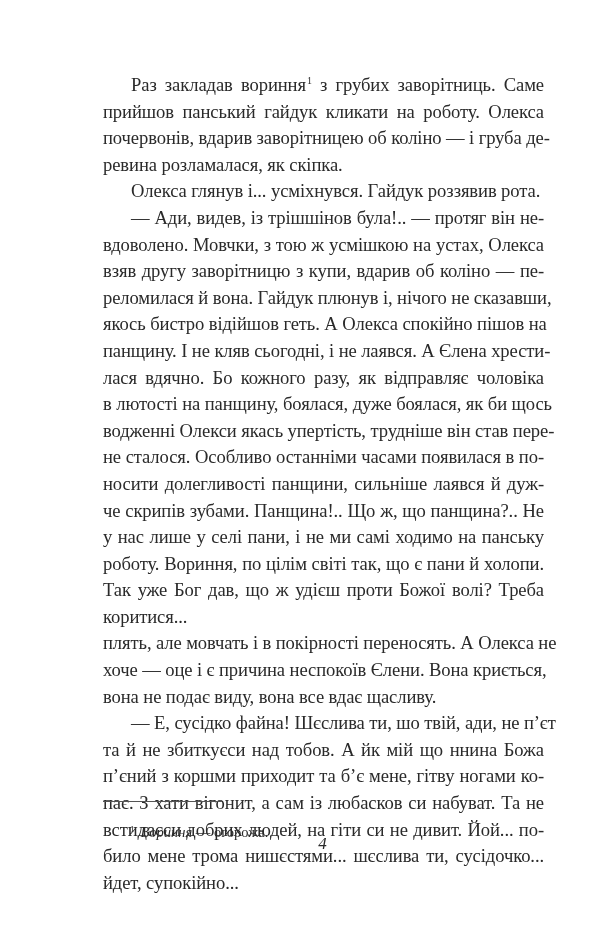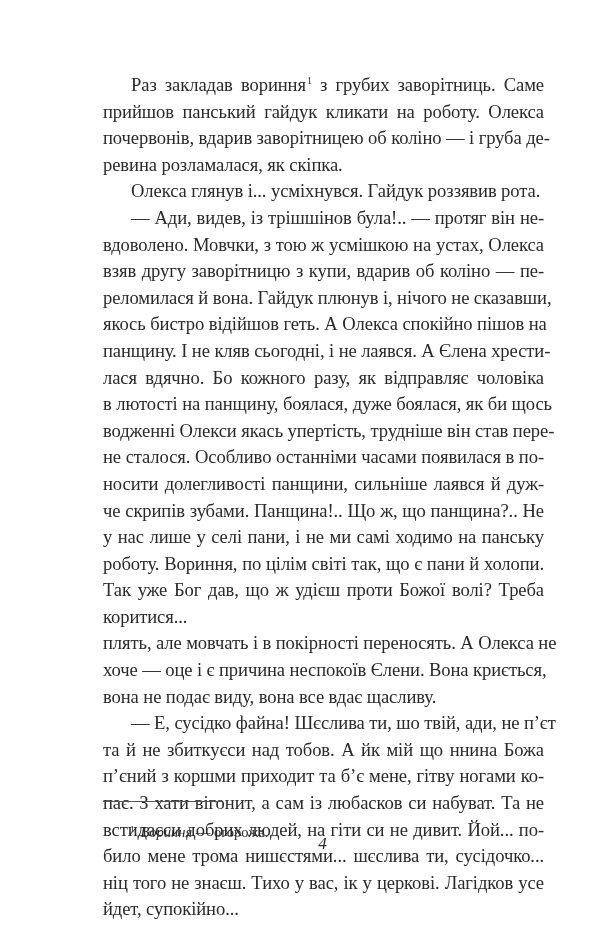--- a/index.html
+++ b/index.html
@@ -63,21 +63,20 @@
     <div class="line last"><span>коритися...</span></div>
     <div class="line"><span>плять, але мовчать і в покірності переносять. А Олекса не</span></div>
     <div class="line"><span>хоче — оце і є причина неспокоїв Єлени. Вона криється,</span></div>
     <div class="line last"><span>вона не подає виду, вона все вдає щасливу.</span></div>
     <div class="line indent"><span>— Е, сусідко файна! Шєслива ти, шо твій, ади, не п’єт</span></div>
     <div class="line"><span>та й не збиткуєси над тобов. А йк мій що ннина Божа</span></div>
     <div class="line"><span>п’єний з коршми приходит та б’є мене, гітву ногами ко-</span></div>
     <div class="line"><span>пає. З хати вігонит, а сам із любасков си набуват. Та не</span></div>
     <div class="line"><span>встидаєси добрих людей, на гіти си не дивит. Йой... по-</span></div>
     <div class="line"><span>било мене трома нишєстями... шєслива ти, сусідочко...</span></div>
-    <div class="line"><span>ніц того не знаєш. Тихо у вас, ік у церкові. Лагідков усе</span></div>
     <div class="line last"><span>йдет, супокійно...</span></div>
   </div>
 
 <div class="rule"></div>
 
 <div class="footnote">
   <span class="fnmark">1</span><em>Вориння</em><span> — огорожа.</span>
 </div>
 
 <div class="page-number">4</div>

